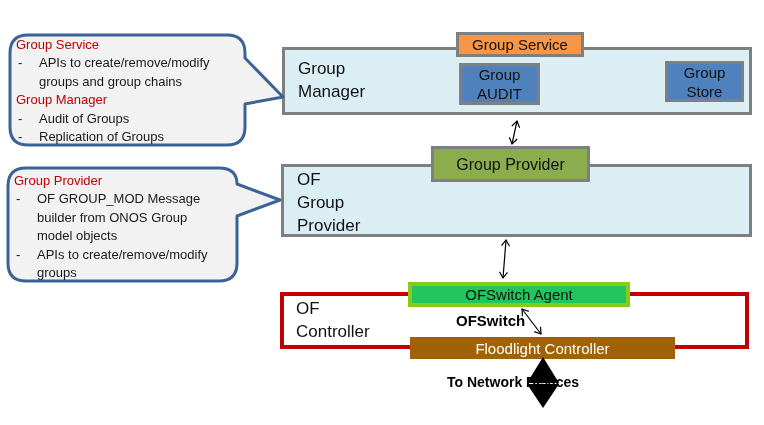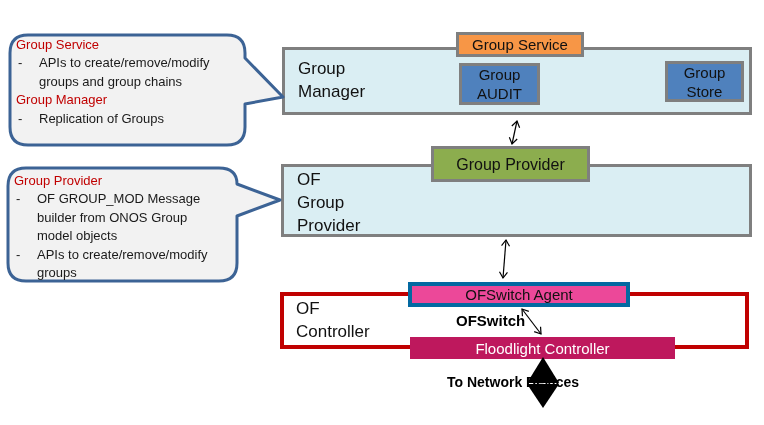--- a/index.html
+++ b/index.html
@@ -11,22 +11,22 @@
   .gray-border{border:3px solid #7f7f7f;}
   .lightblue{background:#daeef3;z-index:1;}
   .badge{z-index:2;display:flex;align-items:center;justify-content:center;text-align:center;}
   .box-label{white-space:pre-line;font-size:17px;line-height:23px;color:#111;}
   .layer-label{position:absolute;left:13px;}
   .orange{background:#f79646;}
   .blue{background:#4f81bd;}
   .green{background:#8cad4e;}
   .small-label{font-size:15px;line-height:19px;white-space:pre-line;color:#111;}
   .red-frame{border:4px solid #c00000;background:transparent;z-index:1;}
-  .white-red{background:#ec4899;border:4px solid #0369a1;z-index:2;}
-  .darkred{background:#be185d;z-index:2;display:flex;align-items:center;justify-content:center;}
+  .white-red{background:#22c55e;border:4px solid #84cc16;z-index:2;}
+  .darkred{background:#a16207;z-index:2;display:flex;align-items:center;justify-content:center;}
   .darkred .small-label{color:#ffffff;}
   .caption{position:absolute;font-size:15px;font-weight:bold;color:#000;z-index:2;}
   .caption.big{font-size:14px;}
   .overlay{position:absolute;left:0;top:0;z-index:3;pointer-events:none;}
   .callout{position:absolute;z-index:2;}
   .callout svg{position:absolute;left:0;top:0;}
   .callout-text{position:absolute;font-size:13px;line-height:18.4px;}
   .line{position:relative;}
   .line.header{color:#c00000;padding-left:4px;}
   .line.bullet{padding-left:27px;}
@@ -97,20 +97,21 @@
   </svg>
 
   <div class="callout" style="left:6px;top:31px;width:290px;height:120px;">
     <svg width="290" height="120" viewBox="0 0 290 120">
       <path d="M22 4 H221 Q239 4 239 22 V27 L277 66 L239 73 V96 Q239 114 221 114 H22 Q4 114 4 96 V22 Q4 4 22 4 Z" fill="#f2f2f2" stroke="#3c6395" stroke-width="3" stroke-linejoin="round"></path>
     </svg>
     <div class="callout-text" style="left:6px;top:5px;width:212px;">
       <div class="line header">Group Service</div>
       <div class="line bullet">APIs to create/remove/modify groups and group chains</div>
       <div class="line header">Group Manager</div>
+      <div class="line bullet">Audit of Groups</div>
       <div class="line bullet">Replication of Groups</div>
     </div>
   </div>
 
   <div class="callout" style="left:4px;top:164px;width:290px;height:122px;">
     <svg width="290" height="122" viewBox="0 0 290 122">
       <path d="M22 4 H215 Q233 4 233 20 L276 36 L233 52 V99 Q233 117 215 117 H22 Q4 117 4 99 V22 Q4 4 22 4 Z" fill="#f2f2f2" stroke="#3c6395" stroke-width="3" stroke-linejoin="round"></path>
     </svg>
     <div class="callout-text" style="left:6px;top:8px;width:212px;">
       <div class="line header">Group Provider</div>

